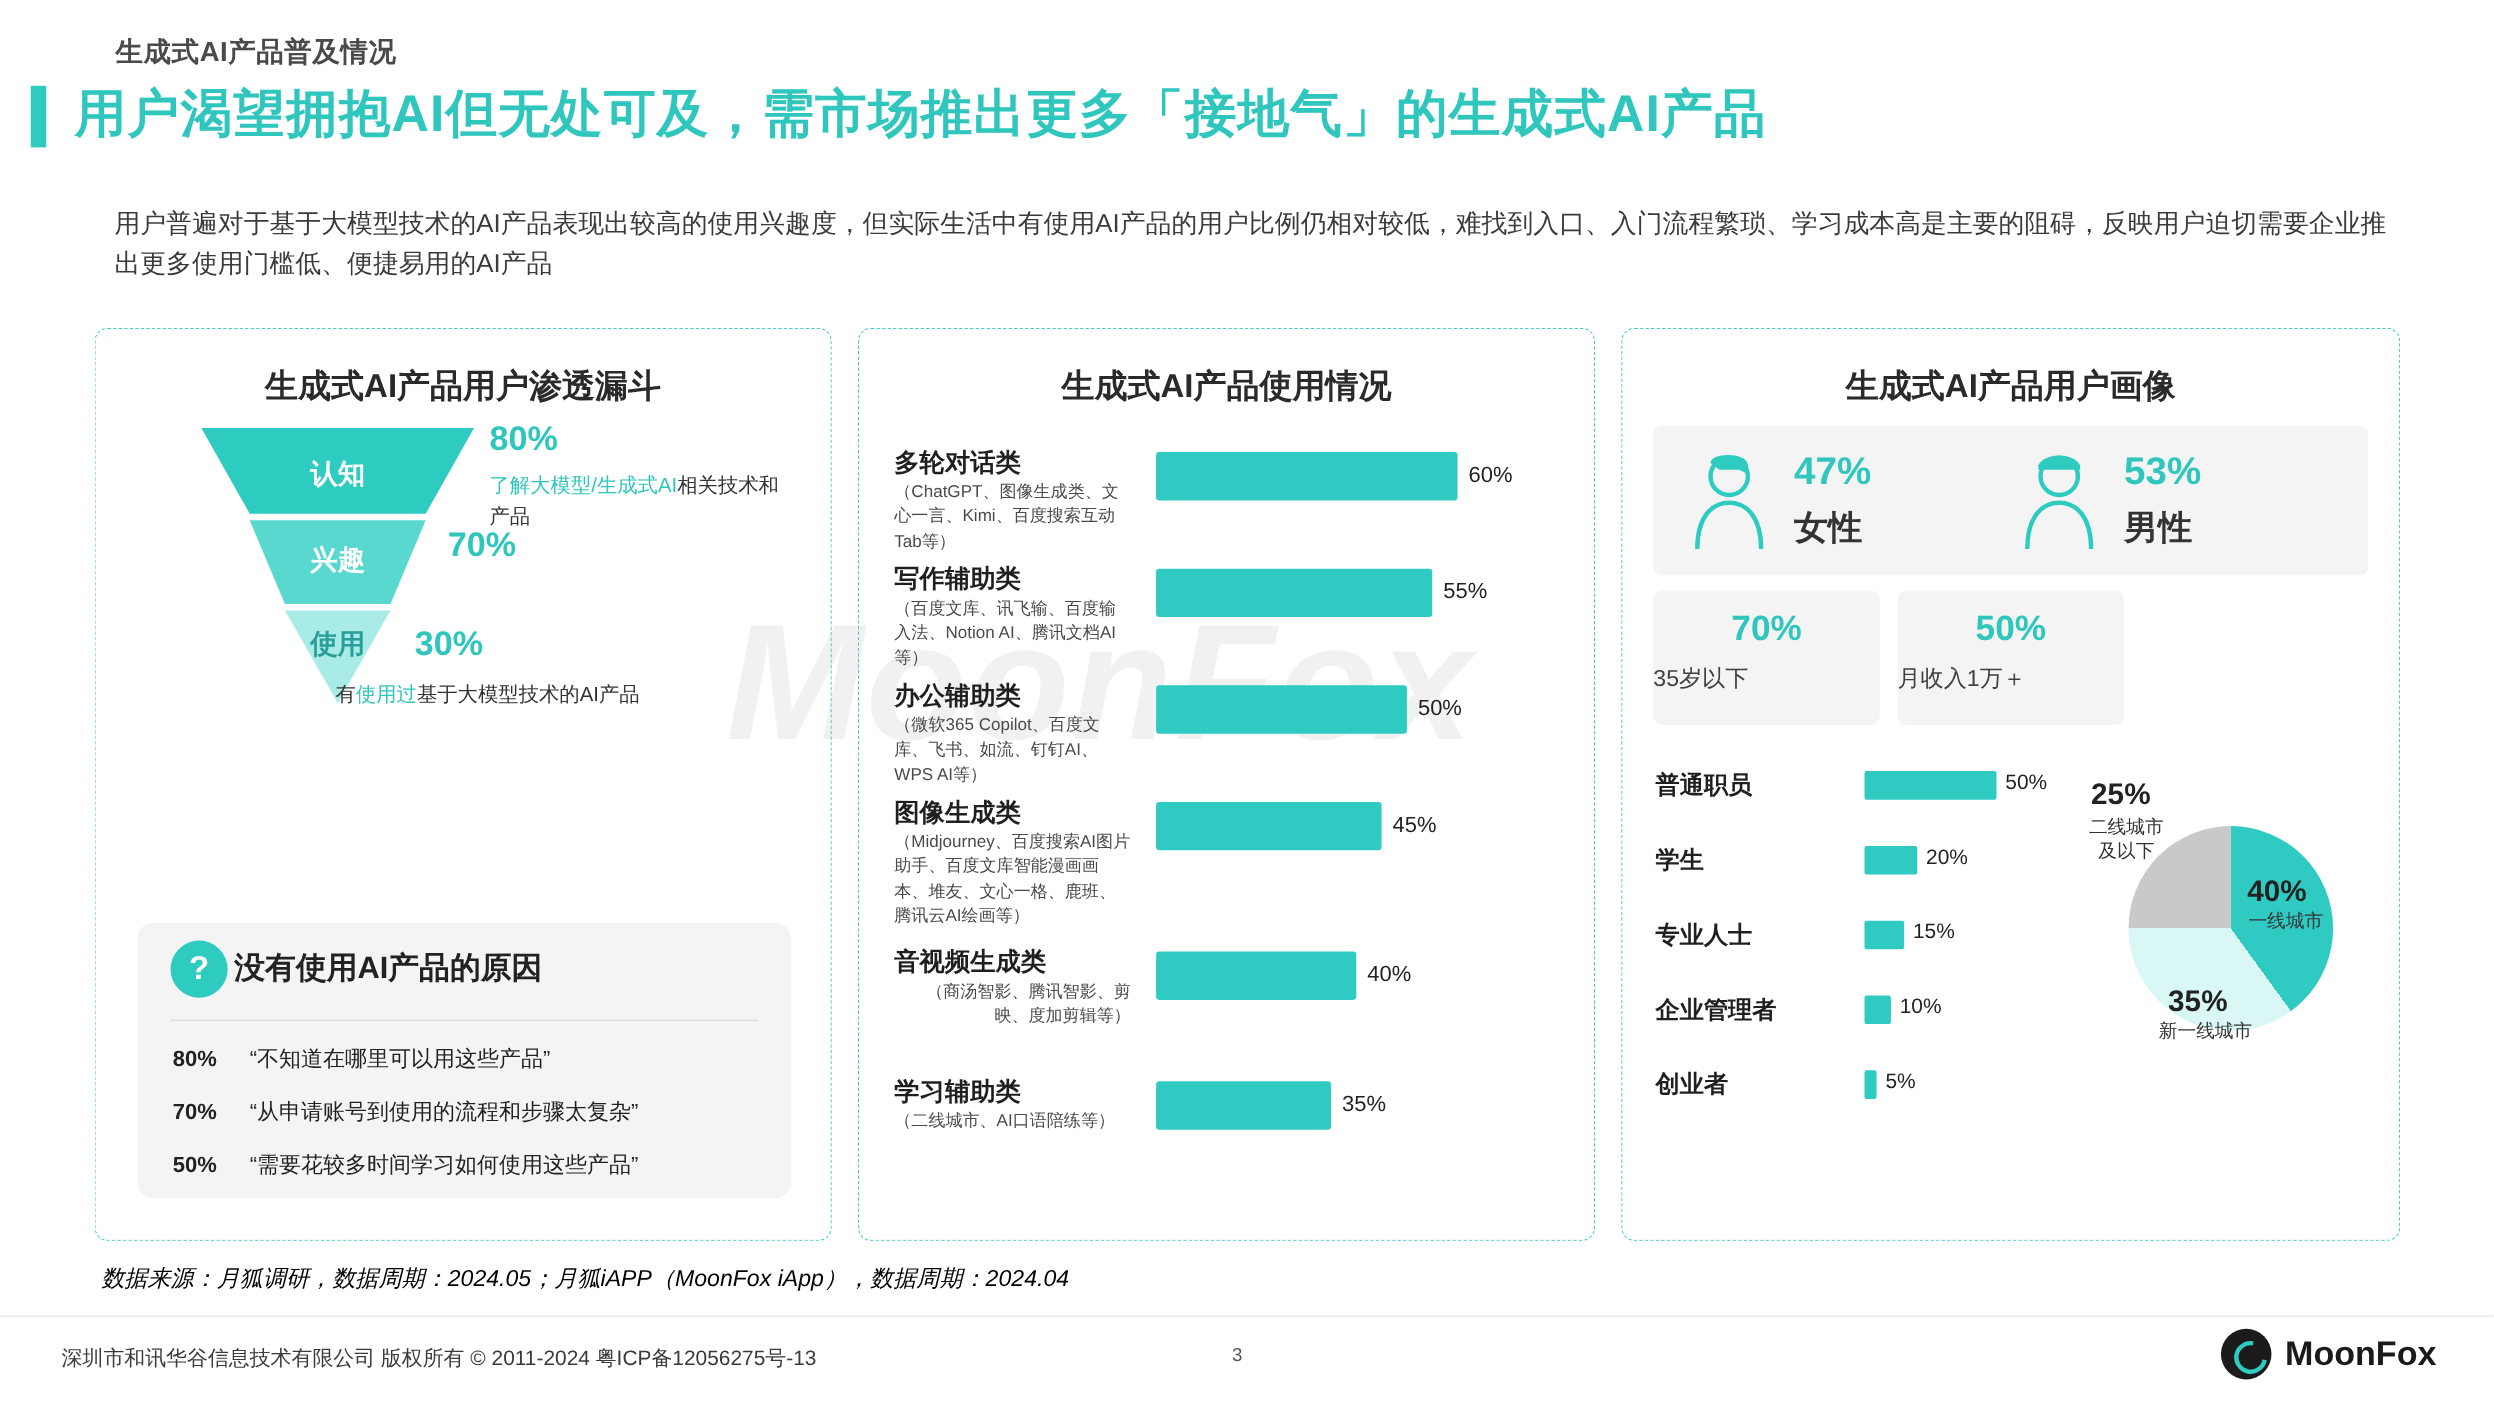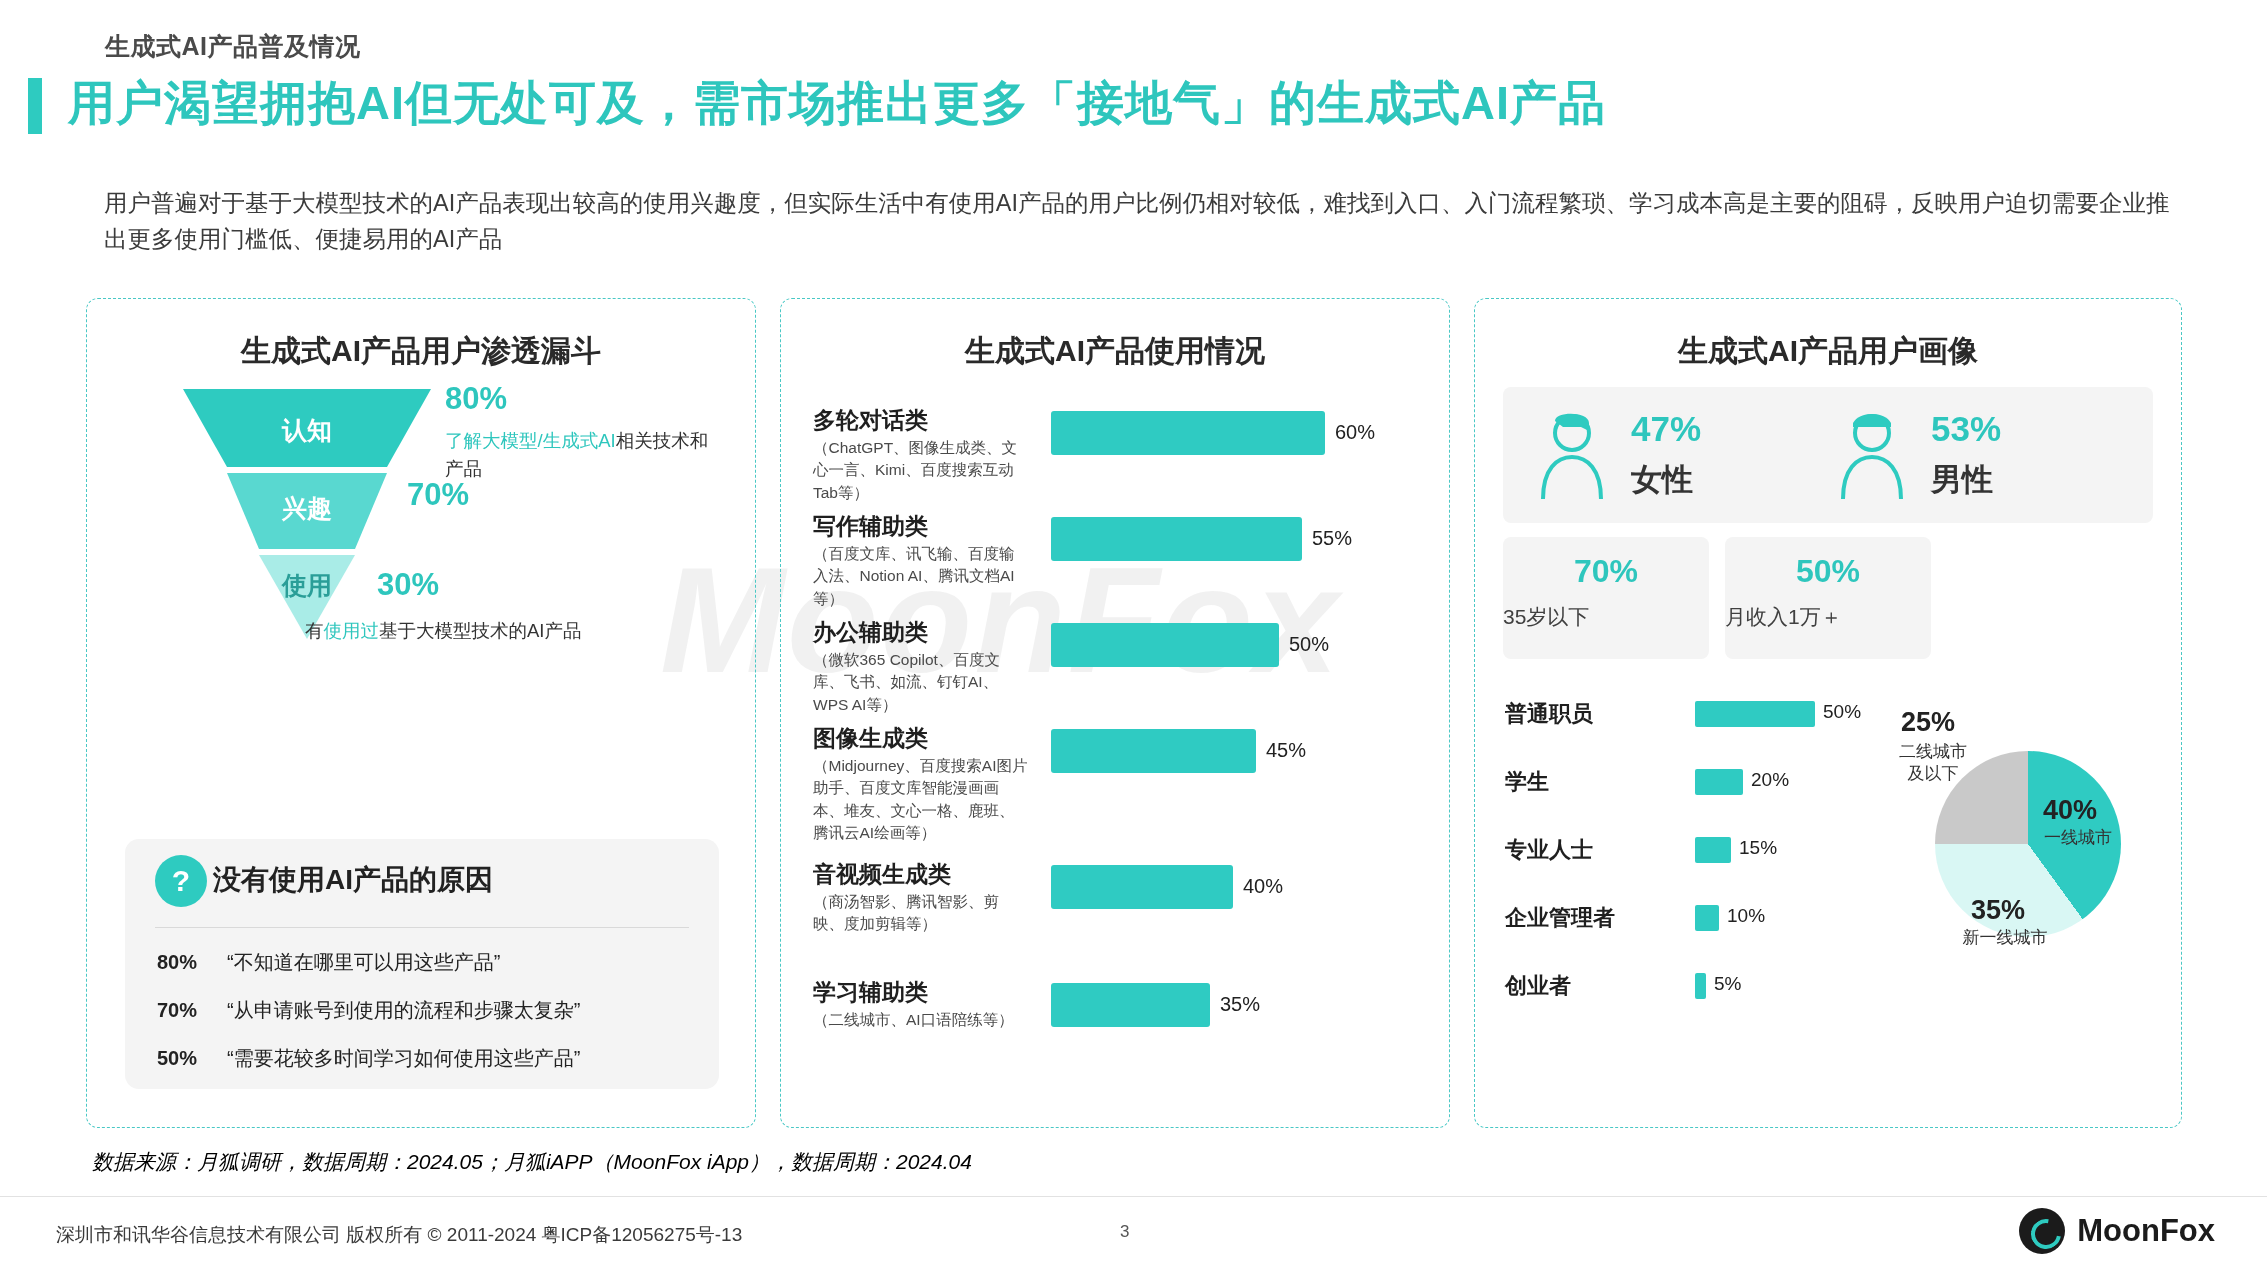--- a/index.html
+++ b/index.html
@@ -220,21 +220,21 @@
 
     <div class="usage-item" style="top:424px;">
       <div class="u-name" style="top:0;">图像生成类</div>
       <div class="u-sub" style="top:32px;">（Midjourney、百度搜索AI图片助手、百度文库智能漫画画本、堆友、文心一格、鹿班、腾讯云AI绘画等）</div>
       <div class="u-bar" style="left:238px; top:6px; width:205px;"></div>
       <div class="u-val" style="left:453px; top:16px;">45%</div>
     </div>
 
     <div class="usage-item" style="top:560px;">
       <div class="u-name" style="top:0;">音视频生成类</div>
-      <div class="u-sub" style="top:32px;">（商汤智影、腾讯智影、剪映、度加剪辑等）</div>
+      <div class="u-sub" style="top:32px;text-align:right;">（商汤智影、腾讯智影、剪映、度加剪辑等）</div>
       <div class="u-bar" style="left:238px; top:6px; width:182px;"></div>
       <div class="u-val" style="left:430px; top:16px;">40%</div>
     </div>
 
     <div class="usage-item" style="top:678px;">
       <div class="u-name" style="top:0;">学习辅助类</div>
       <div class="u-sub" style="top:32px;">（二线城市、AI口语陪练等）</div>
       <div class="u-bar" style="left:238px; top:6px; width:159px;"></div>
       <div class="u-val" style="left:407px; top:16px;">35%</div>
     </div>

